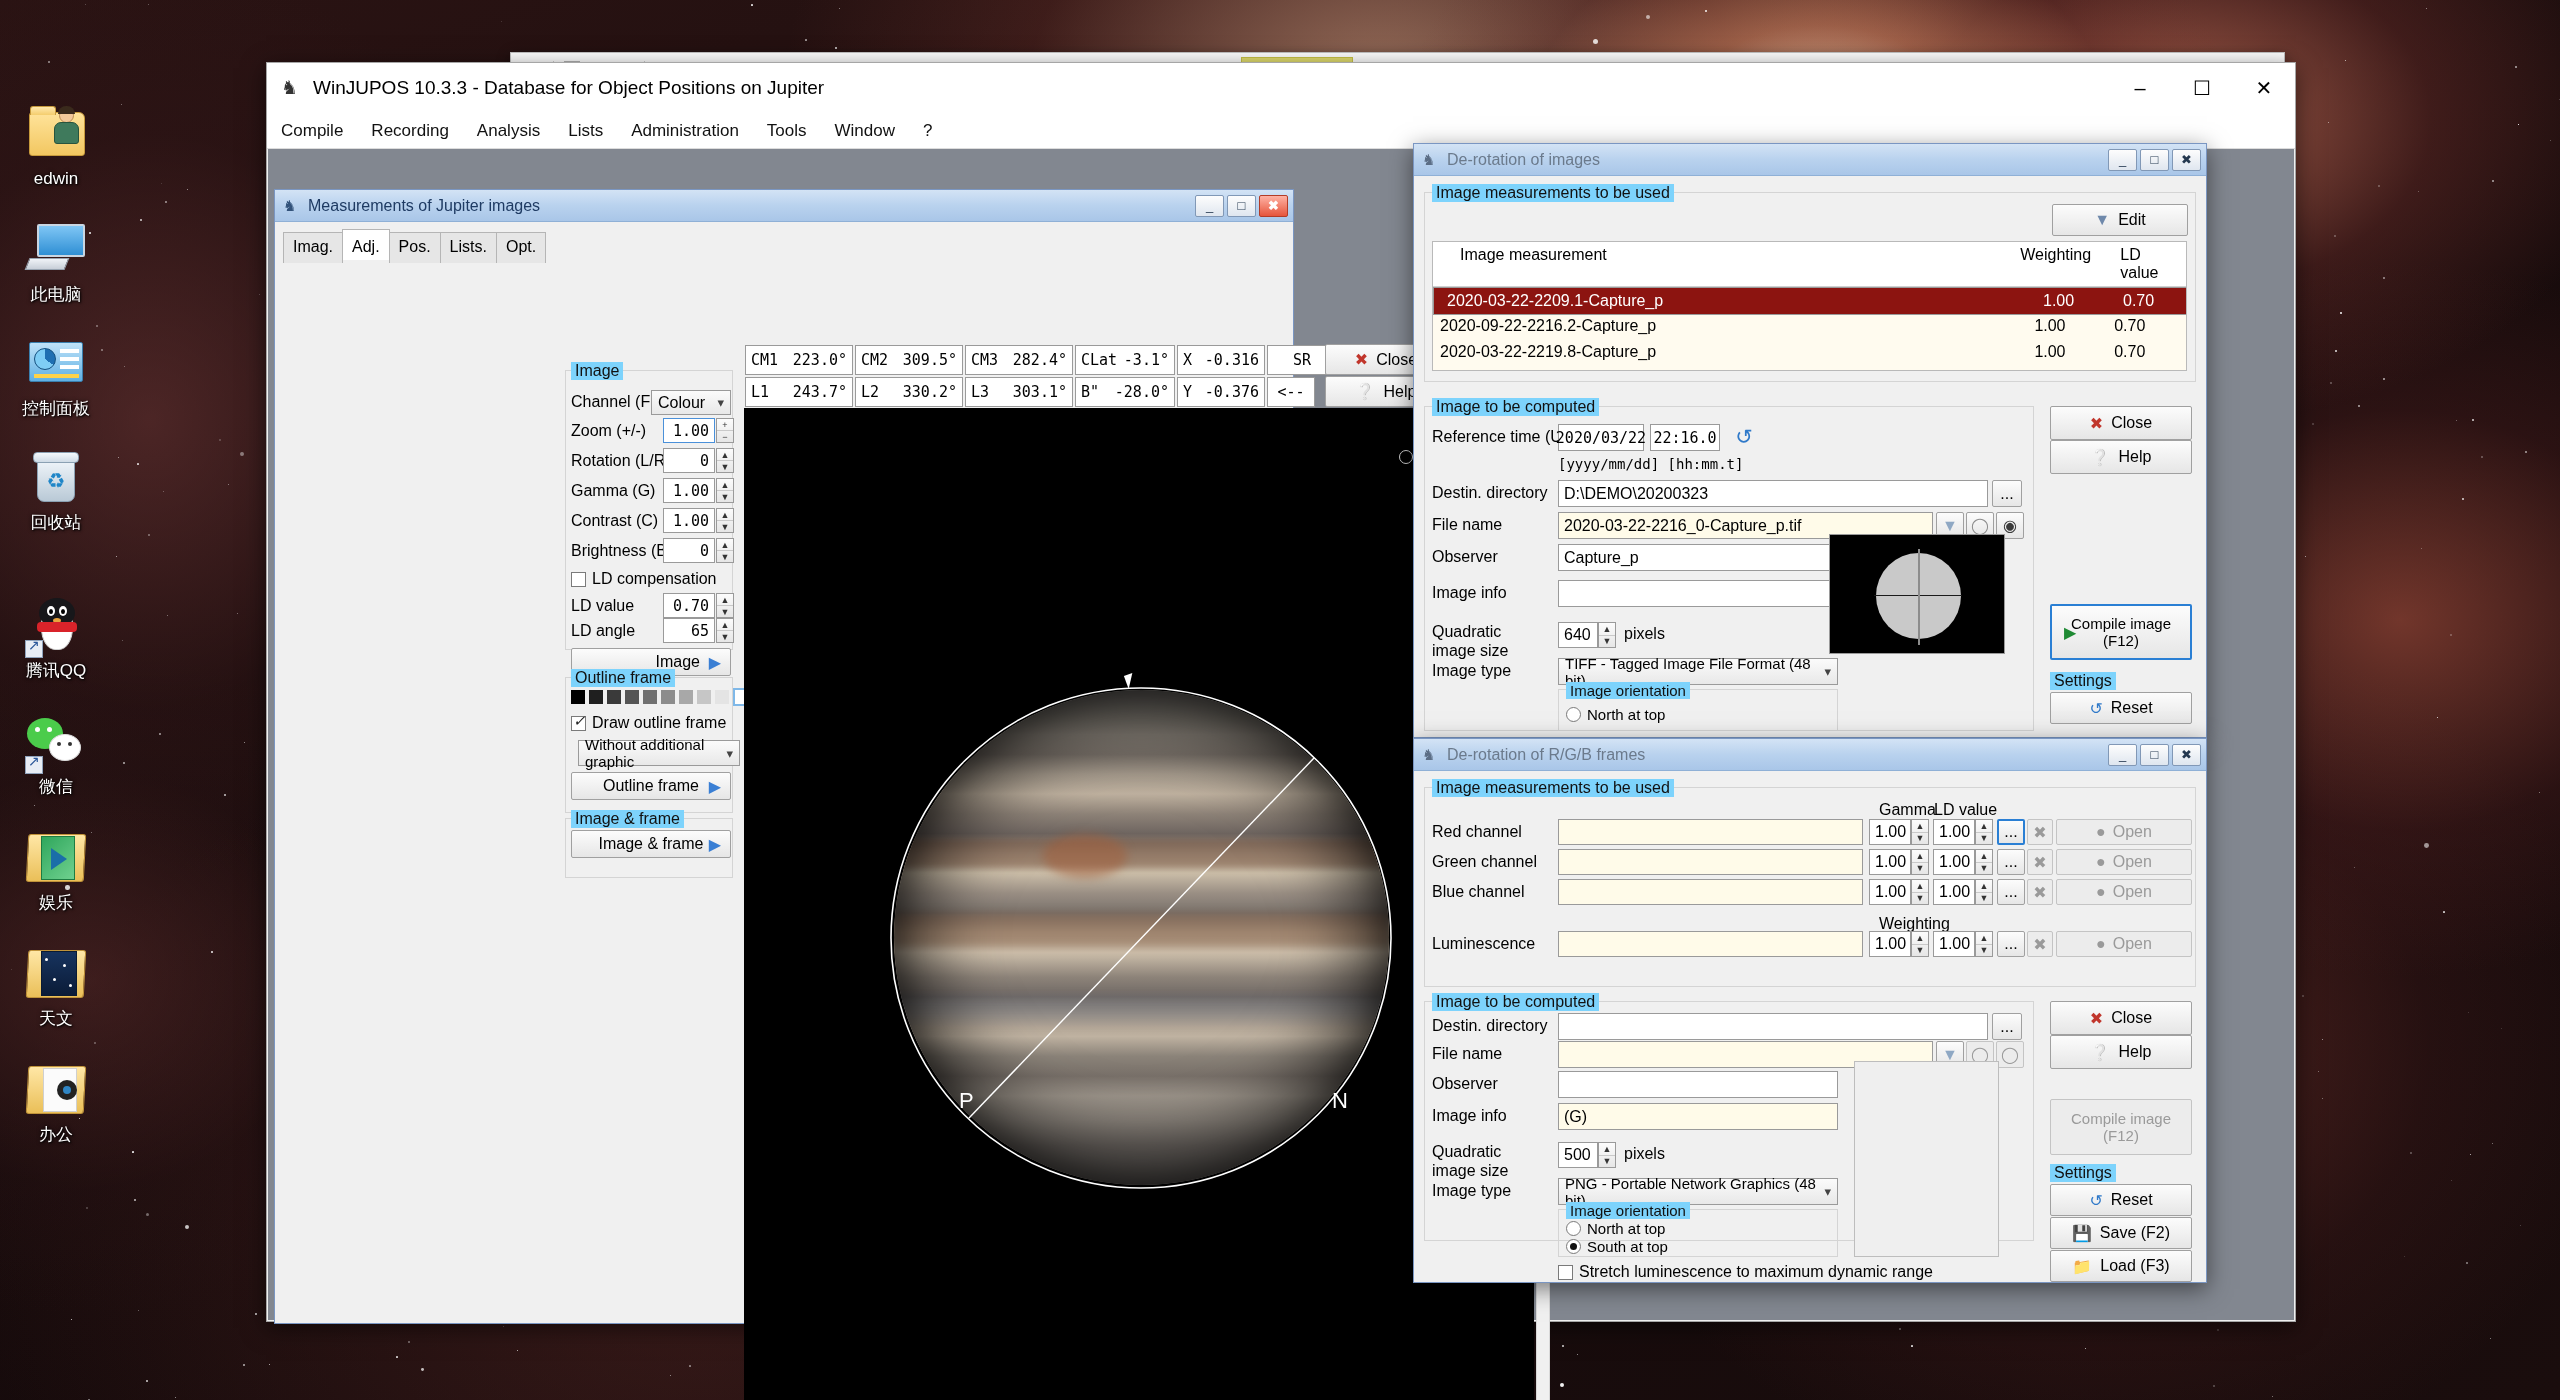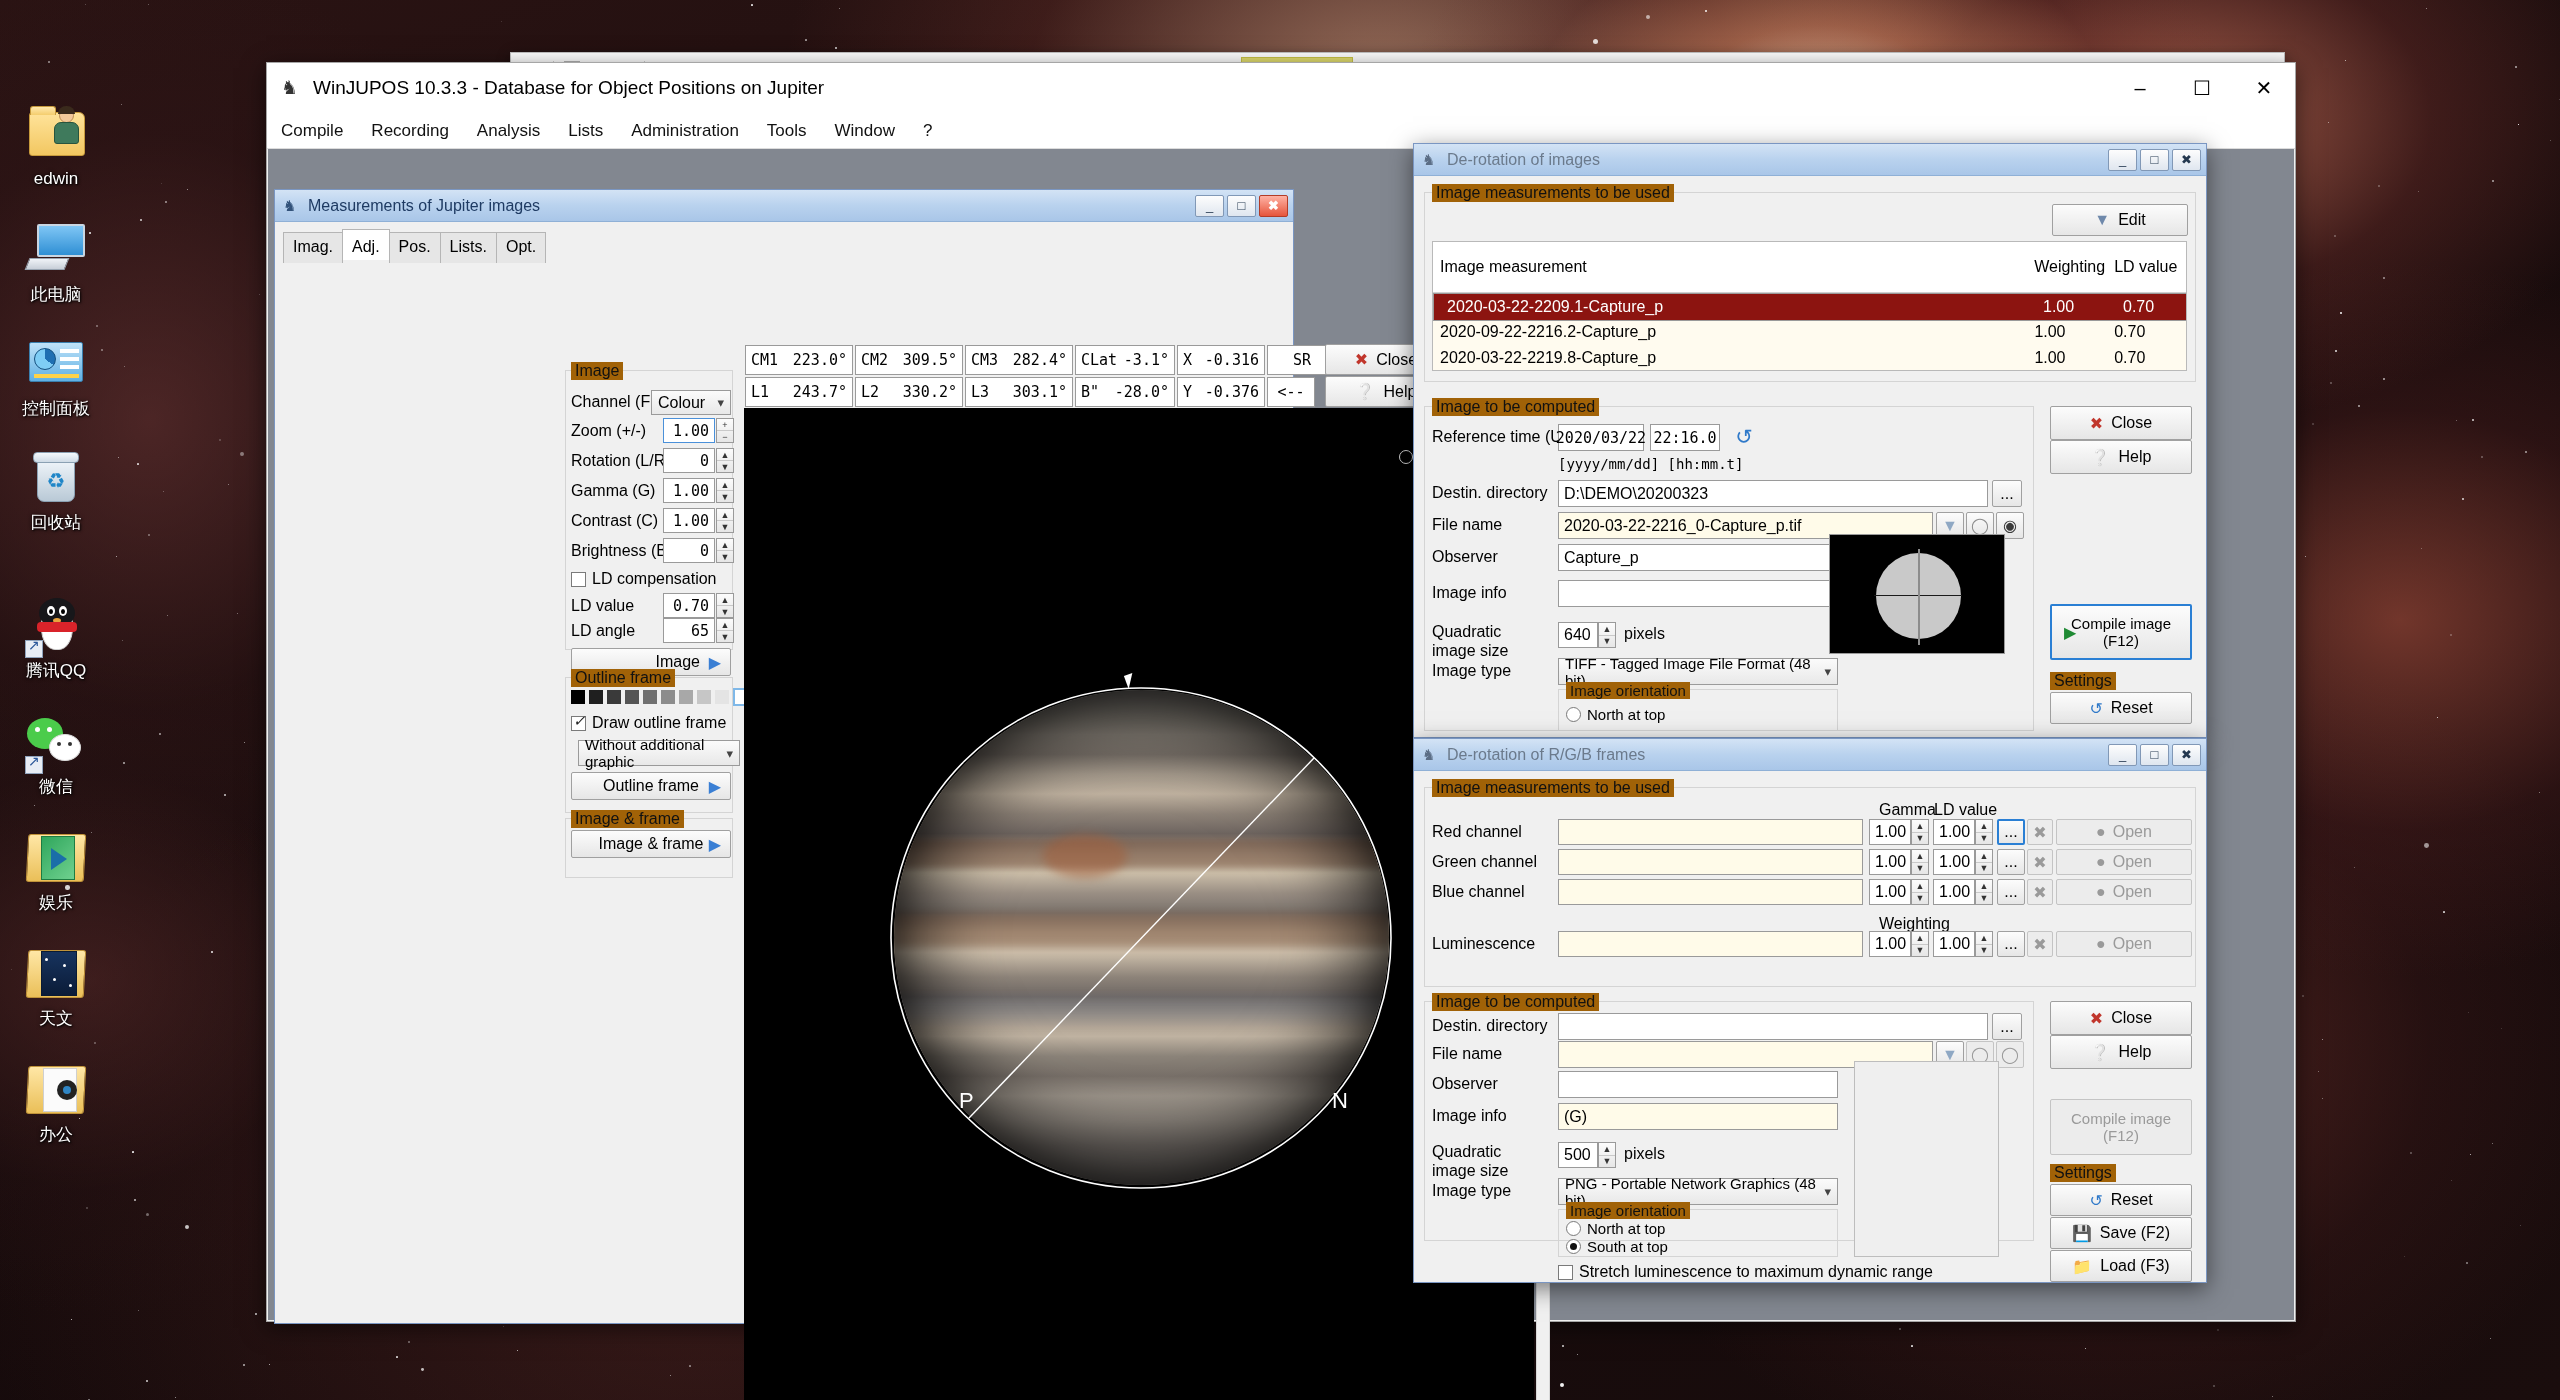--- a/index.html
+++ b/index.html
@@ -69,21 +69,21 @@
                 padding-left:8px; font-size:16px; color:#1f3b63; }
   .cwin-title .tic { width:18px; height:18px; margin-right:7px; }
   .cwin-btns { margin-left:auto; display:flex; gap:3px; padding-right:5px; }
   .cb { width:29px; height:22px; background:linear-gradient(#fdfdfd,#dfe6ef);
         border:1px solid #8198b6; border-radius:2px; display:flex; align-items:center;
         justify-content:center; font-size:13px; color:#24384f; }
   .cb.red { background:linear-gradient(#ffb2a4,#e6553c); border-color:#b33c27; color:#fff; font-weight:bold; }
 
   
   .gbox { position:absolute; border:1px solid #d4d4d4; }
-  .glab { position:absolute; background:#a16207; font-size:16px; padding:0 4px; color:#111; }
+  .glab { position:absolute; background:#7dd3fc; font-size:16px; padding:0 4px; color:#111; }
   .lab { position:absolute; font-size:16px; color:#000; white-space:nowrap; }
   .fld { position:absolute; background:#fff; border:1px solid #9a9a9a;
          font-size:16px; display:flex; align-items:center; padding:0 5px; color:#000; }
   .fld.mono { font-family:"DejaVu Sans Mono", monospace; font-size:15px; justify-content:flex-end; }
   .fld.cream { background:#fffbe9; }
   .fld.focus { border:1px solid #4a90d9; }
   .spin { position:absolute; width:18px; border:1px solid #9a9a9a; background:linear-gradient(#fcfcfc,#e6e6e6);
           display:flex; flex-direction:column; }
   .spin div { flex:1; display:flex; align-items:center; justify-content:center; font-size:9px; color:#333; }
   .spin div:first-child { border-bottom:1px solid #c9c9c9; }
@@ -106,21 +106,21 @@
            background:#111; border-radius:50%; }
 
   
   .tabs { position:absolute; display:flex; font-size:16px; }
   .tab { padding:5px 9px 4px; border:1px solid #b5b5b5; border-bottom:none; background:#e6e6e6;
          margin-right:-1px; color:#000; }
   .tab.act { background:#fff; position:relative; top:-3px; padding-top:8px; }
 
   
   .gridhdr { display:flex; background:#fff; border-bottom:1px solid #d0d0d0; font-size:16px; }
-  .gridhdr div { padding:16px 7px; }
+  .gridhdr div { padding:4px 7px;margin-left:20px; }
   .row { display:flex; font-size:16px; background:#fffbef; }
   .row.sel { background:#8c1410; color:#fff; }
   .row div { padding:4px 7px; }
 
   
   .imgwrap { position:absolute; background:#000; overflow:hidden; }
   .planet { position:absolute; border-radius:50%; overflow:hidden; }
 
   .statusbar { position:absolute; background:#f0f0f0; border-top:1px solid #d0d0d0;
                display:flex; align-items:center; font-size:15px; color:#000; }

